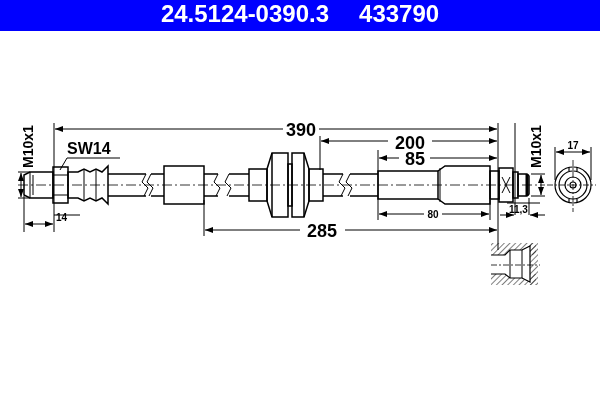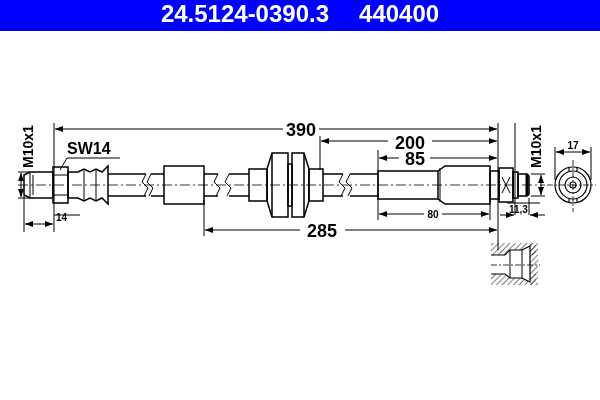--- a/index.html
+++ b/index.html
@@ -9,21 +9,21 @@
   .header .gap { display: inline-block; width: 30px; }
   svg { position: absolute; left: 0; top: 0; }
   svg text { font-family: "Liberation Sans", sans-serif; font-weight: bold; fill: #000; }
 </style>
 </head>
 <body>
 
 <div class="header">
   <span>24.5124-0390.3</span>
   <span class="gap"></span>
-  <span>440400</span>
+  <span>433790</span>
 </div>
 
 <svg width="600" height="400" viewBox="0 0 600 400">
   <defs>
     <marker id="arr" markerWidth="8" markerHeight="6" refX="8" refY="3" orient="auto" markerUnits="userSpaceOnUse">
       <path d="M0,0 L8,3 L0,6 Z" fill="#000"></path>
     </marker>
     <marker id="arrs" markerWidth="8" markerHeight="6" refX="0" refY="3" orient="auto" markerUnits="userSpaceOnUse">
       <path d="M8,0 L0,3 L8,6 Z" fill="#000"></path>
     </marker>

